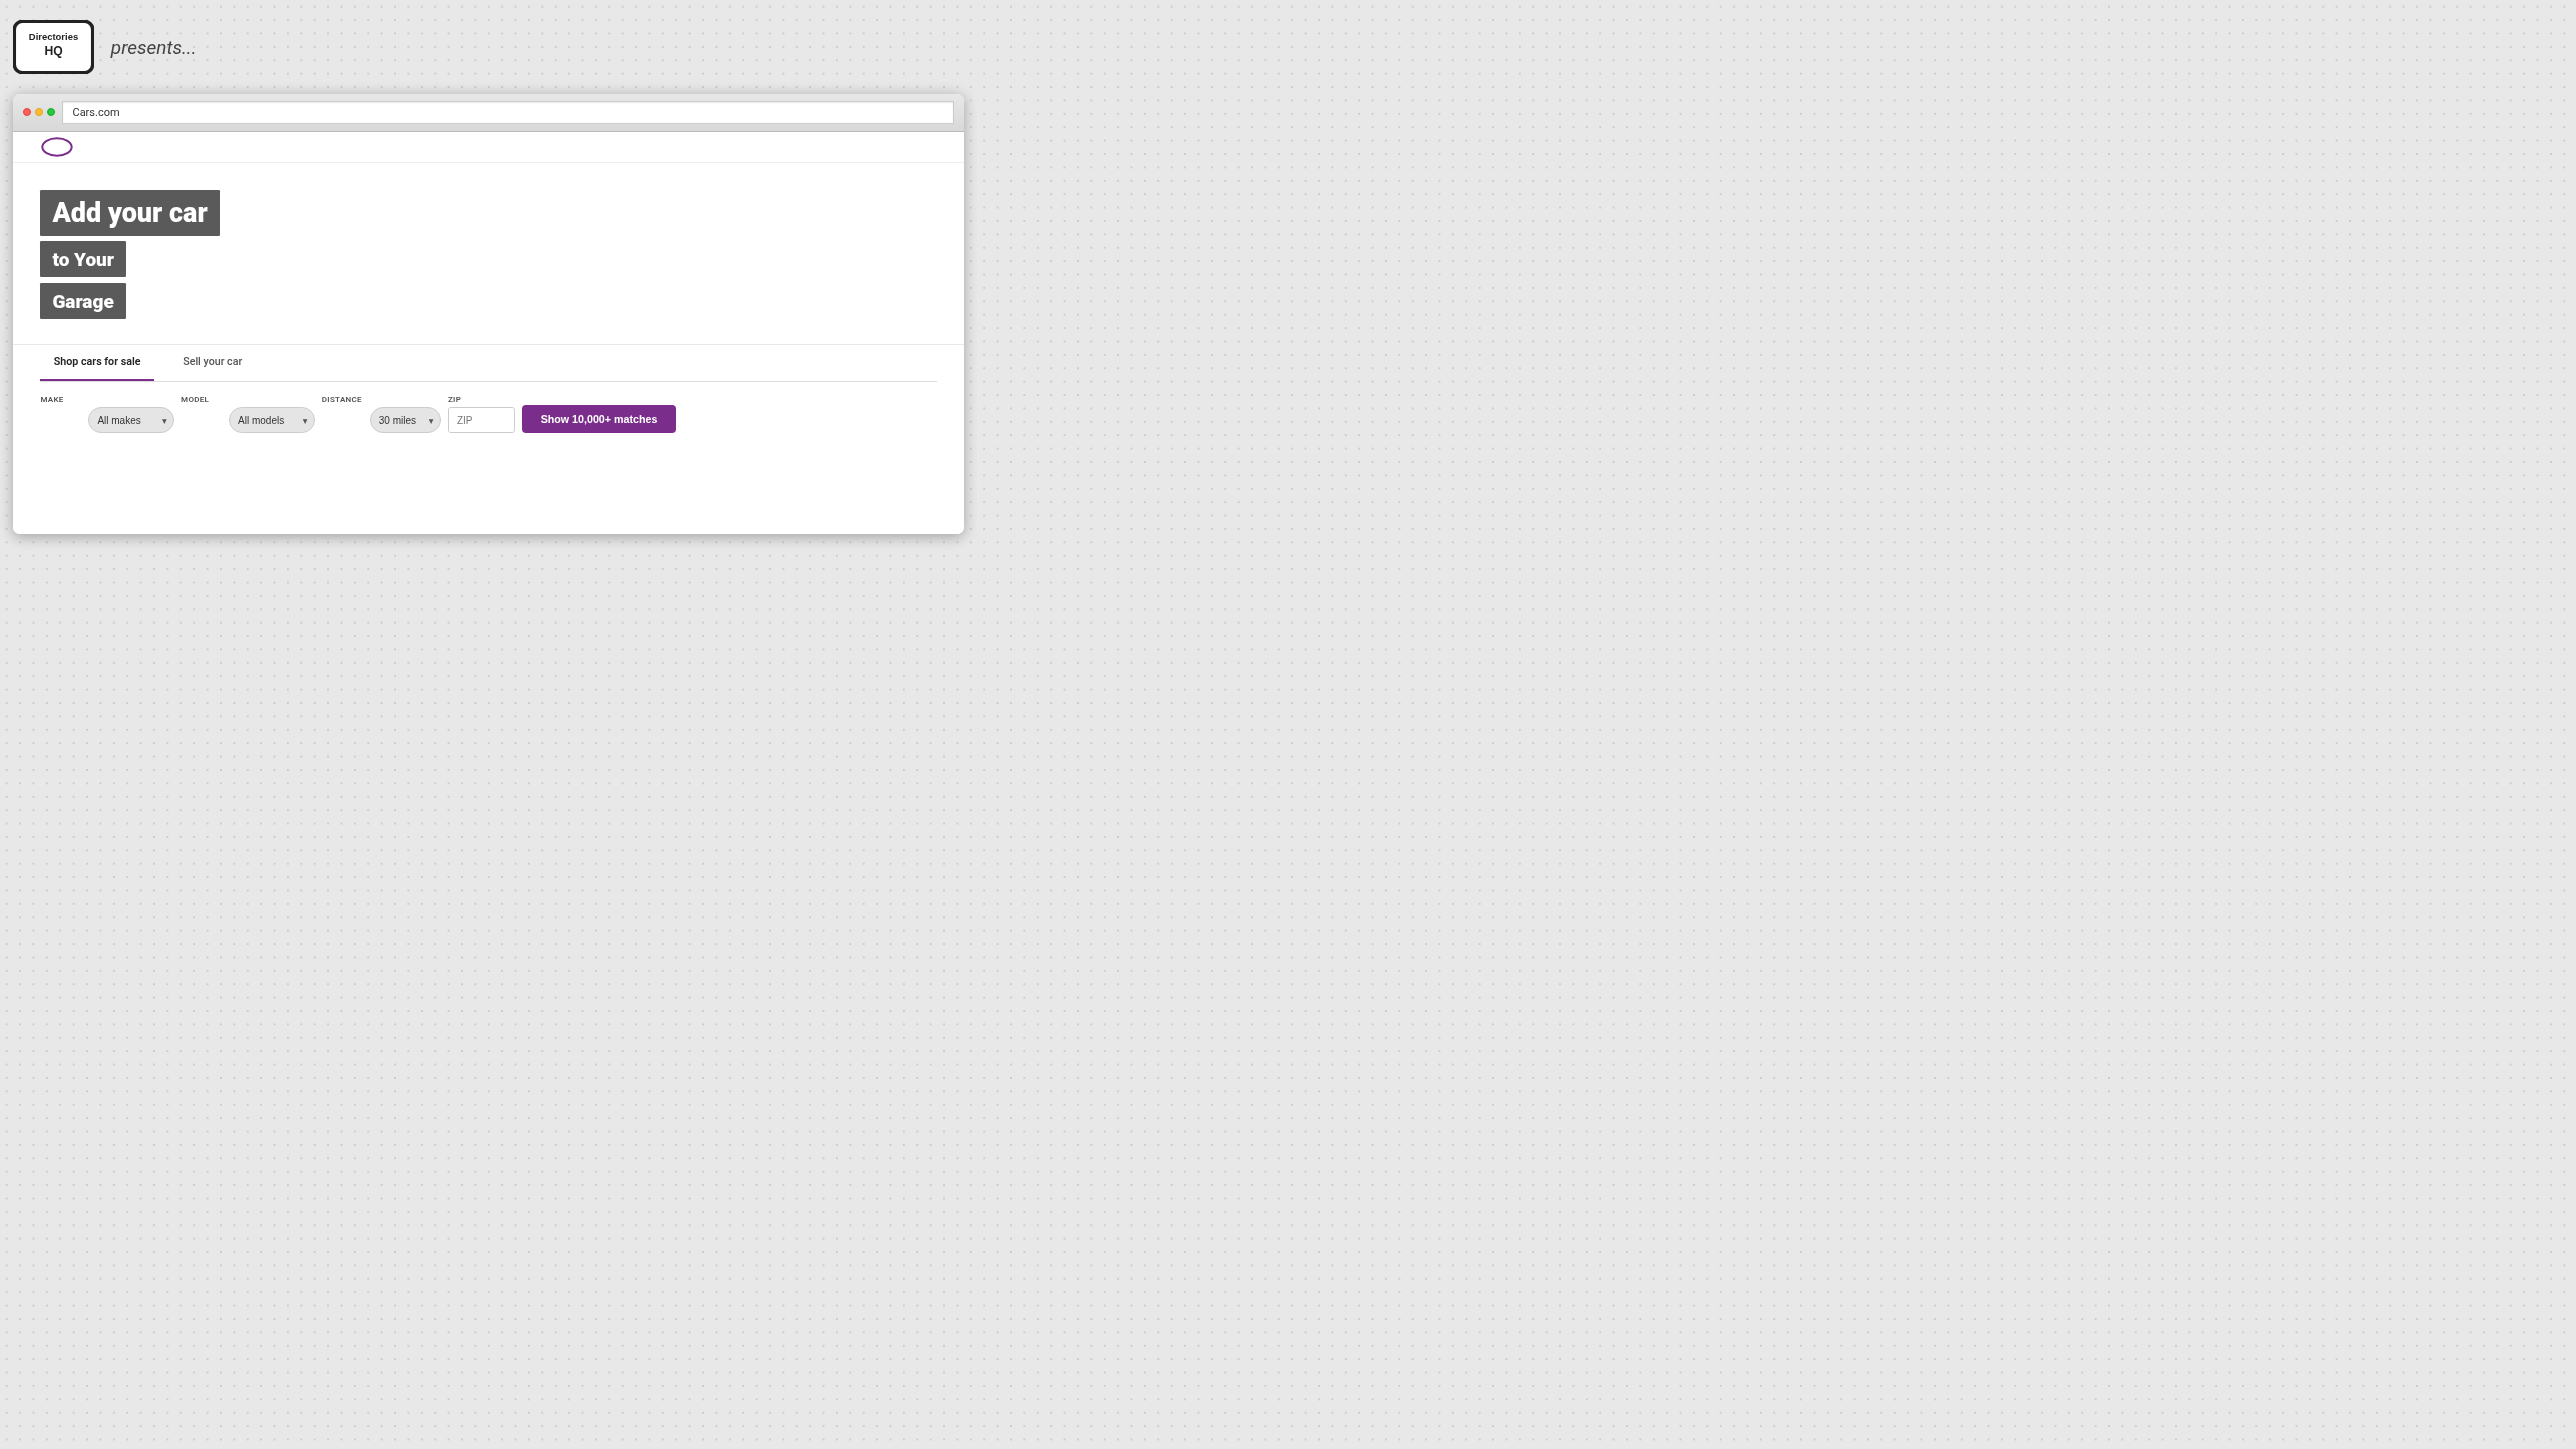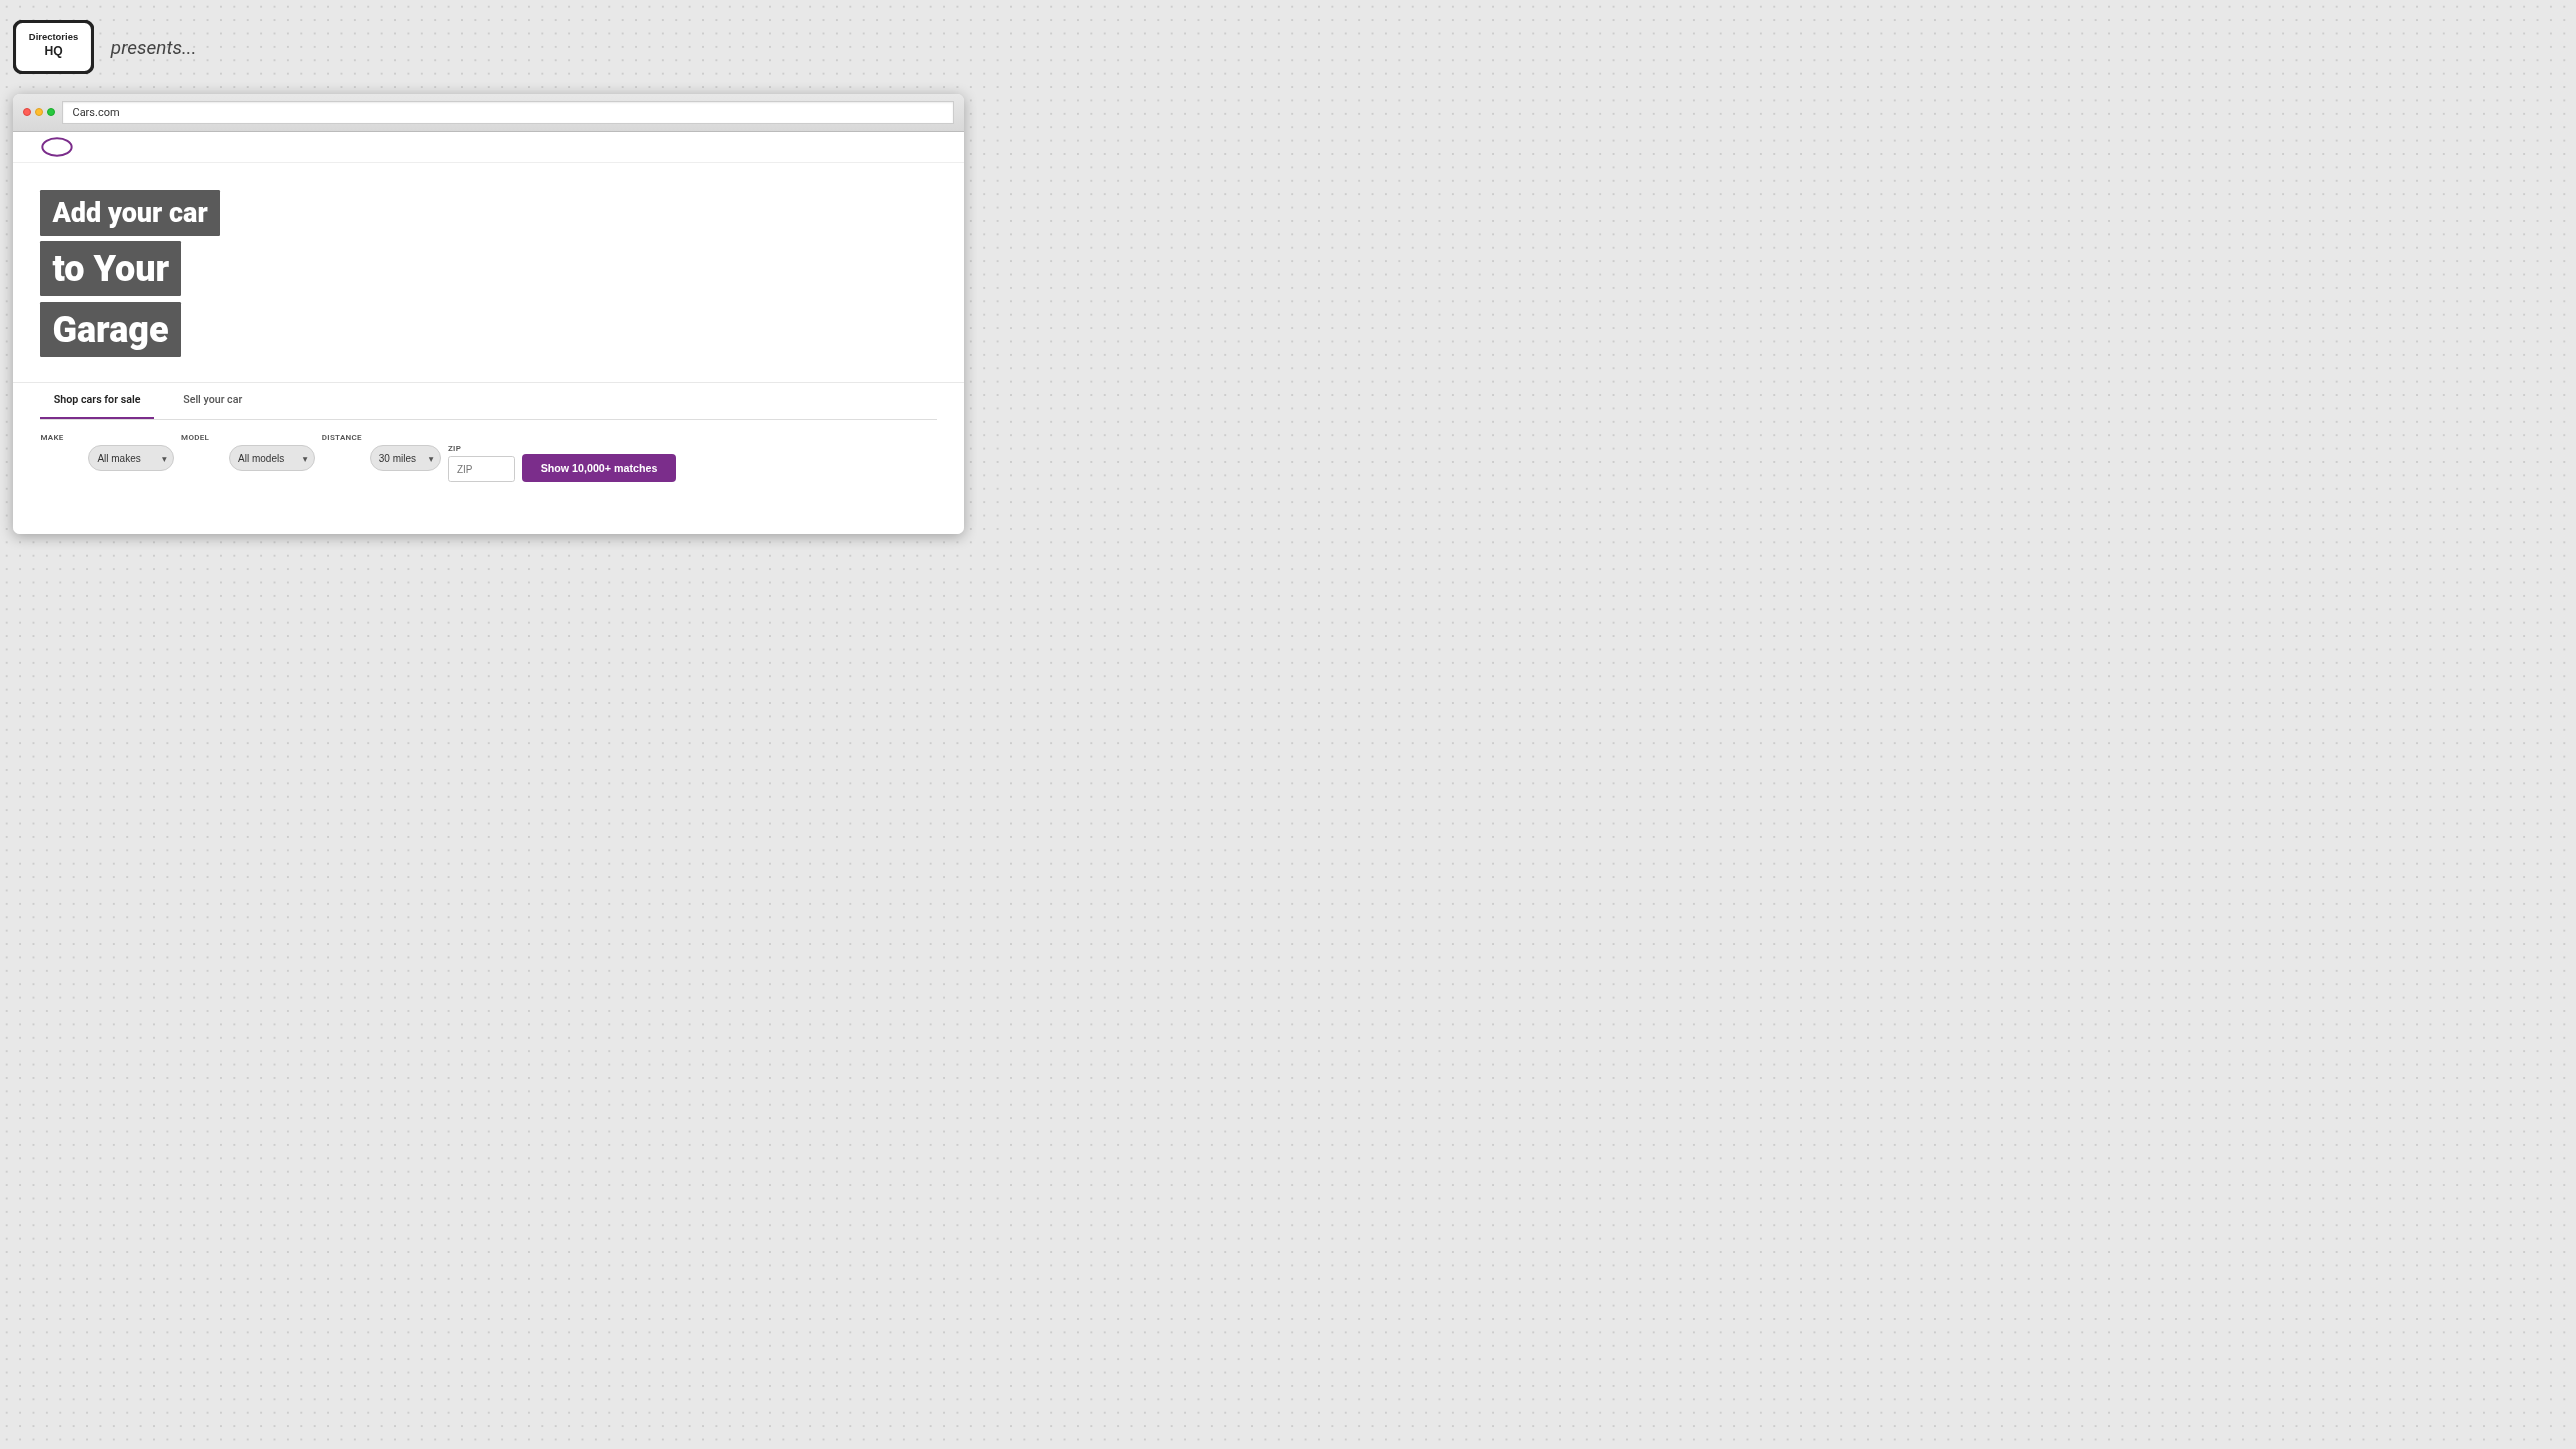--- a/index.html
+++ b/index.html
@@ -118,21 +118,21 @@
       display: flex;
       flex-direction: column;
       gap: 5.4px;
       margin-bottom: 11px;
     }
 
     .headline-block {
       display: inline-block;
       background: #5a5a5a;
       color: #fff;
-      font-size: 36px;
+      font-size: 19px;
       font-weight: 900;
       padding: 6.7px 12px;
       border-radius: 1.3px;
       width: fit-content;
     }
 
     .headline-block.wide {
       font-size: 27px;
     }
 
@@ -213,21 +213,21 @@
       top: 50%;
       transform: translateY(-50%);
       pointer-events: none;
       color: #555;
       font-size: 9.4px;
     }
 
     .make-group { min-width: 134px; }
     .model-group { min-width: 134px; }
     .distance-group { min-width: 101px; }
-    .zip-group { min-width: 67px; margin-top: 11px; }
+    .zip-group { min-width: 67px; }
 
     .zip-input {
       padding: 6.7px 8px;
       font-size: 10px;
       border: 0.7px solid #ccc;
       border-radius: 2.7px;
       outline: none;
       width: 67px;
     }
 

